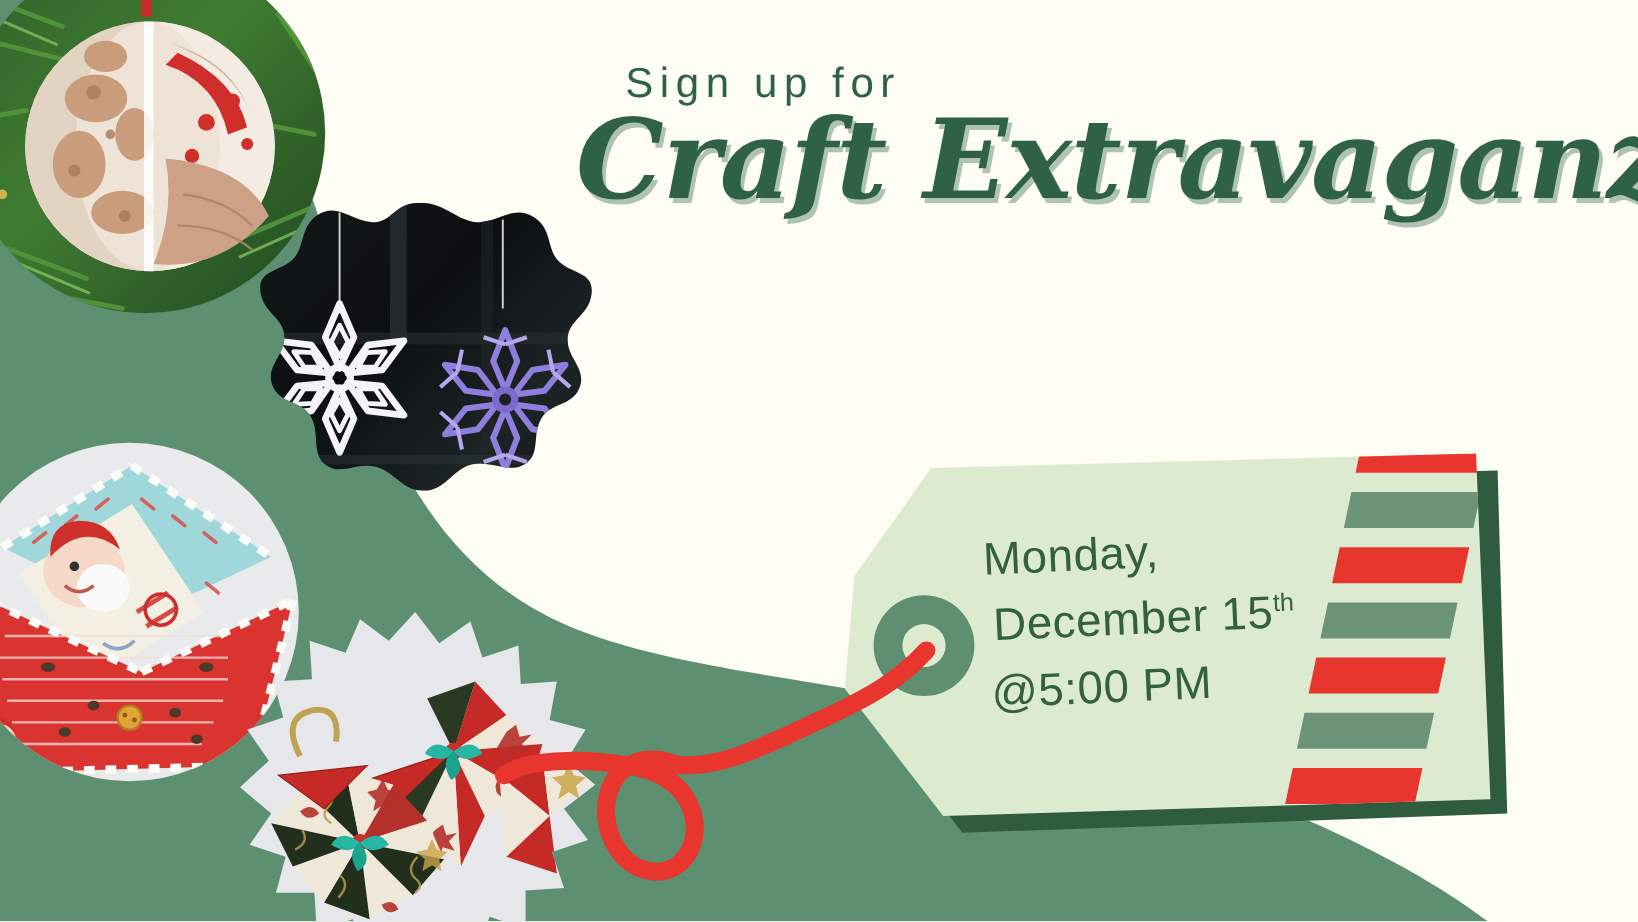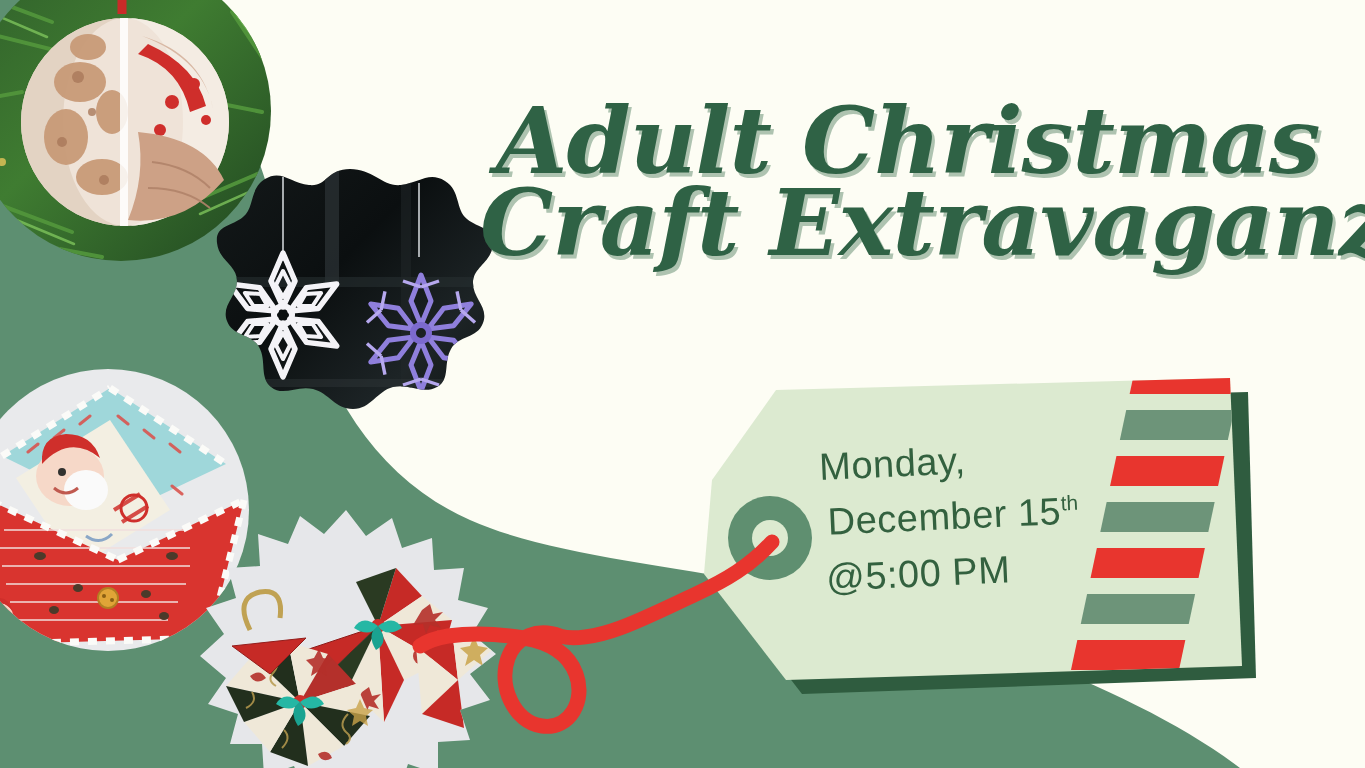--- a/index.html
+++ b/index.html
@@ -415,23 +415,23 @@
         </g>
 
         <g transform="translate(110,130)">
           <path d="M0,0 L-74,8 L-36,36 Z" fill="#c62a26"></path>
           <path d="M0,0 L-74,8 L-36,36 Z" fill="none" stroke="#931e1c" stroke-width="1"></path>
         </g>
       </g>
     </svg>
   </div>
 
+  <div class="signup">Sign up for</div>
 
   <div class="headline">
-    <span class="l1">Adult Christmas</span>
     <span class="l2">Craft Extravaganza</span>
   </div>
 
   <div class="tag-wrap">
     <svg width="560" height="340" viewBox="0 0 560 340" aria-hidden="true">
       <defs>
         <clipPath id="clip-tag">
           <path d="M86,12 L540,0 L552,288 L96,302 L14,196 L22,102 Z"></path>
         </clipPath>
       </defs>

